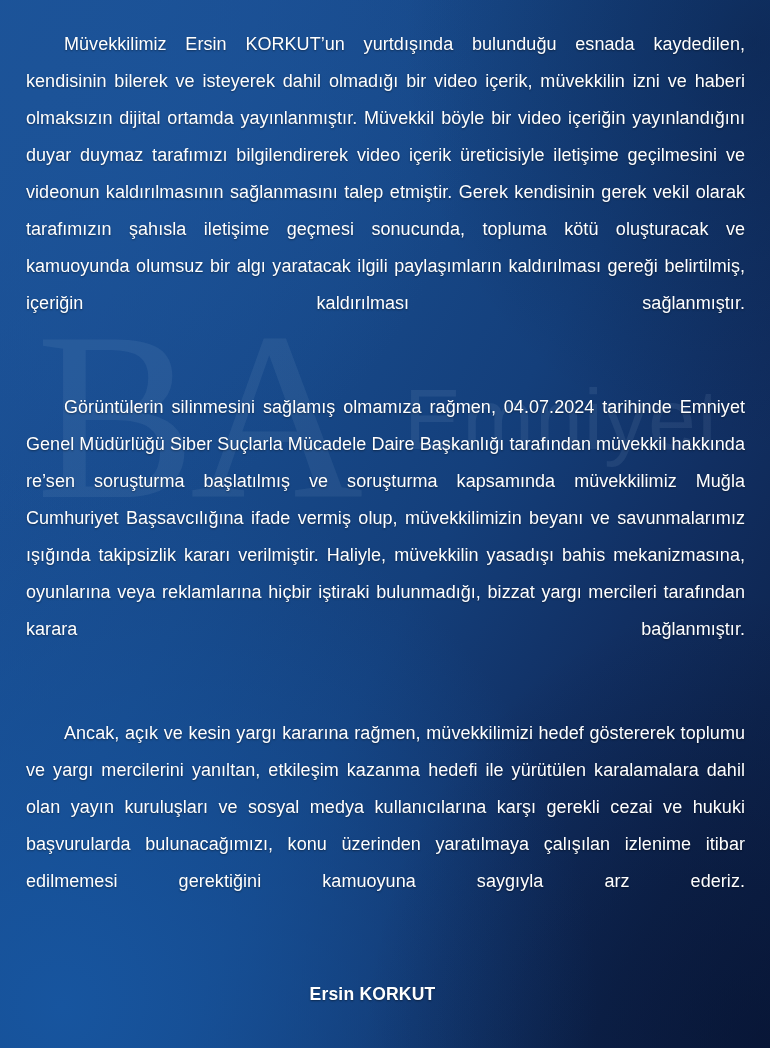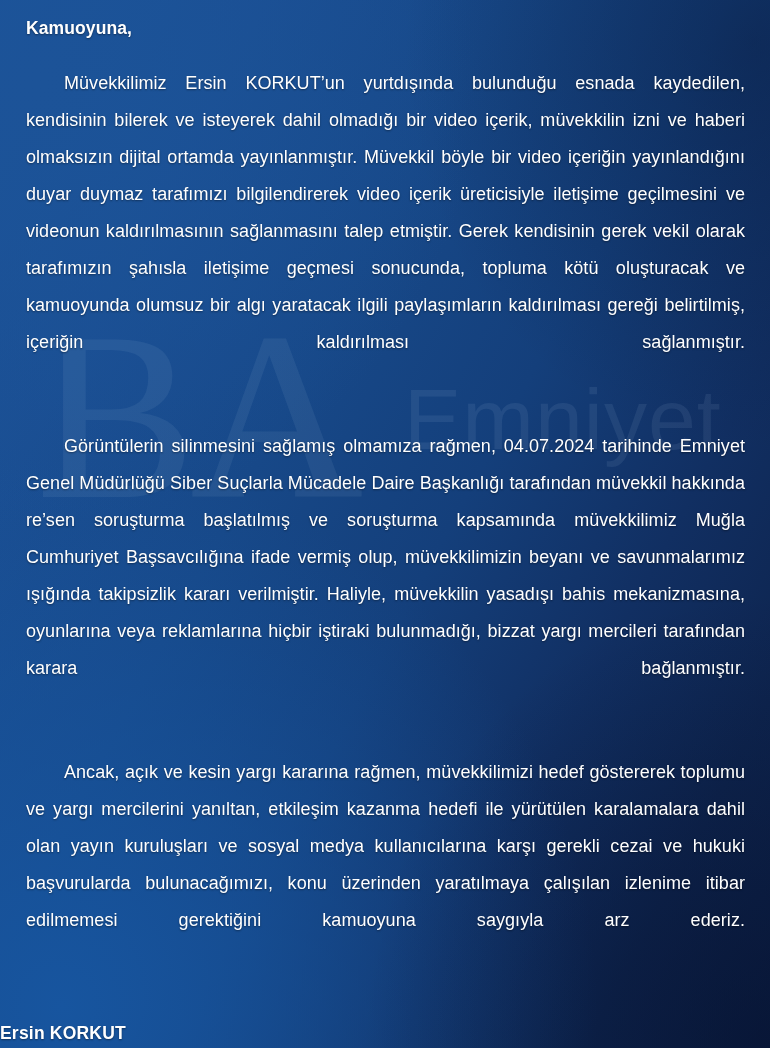--- a/index.html
+++ b/index.html
@@ -127,21 +127,21 @@
     display: inline-block;
     width: 100%;
   }
 
   
   .signature {
     position: relative;
     z-index: 2;
     margin-top: 42px;
     padding-right: 25px;
-    text-align: left;
+    text-align: center;
   }
   .signature div {
     font-size: 17.5px;
     font-weight: bold;
     line-height: 31px;
     color: #ffffff;
     letter-spacing: 0.2px;
     text-shadow: 0 1px 2px rgba(0,0,0,0.42);
   }
 </style>
@@ -150,21 +150,20 @@
 
 <div class="page">
 
   <div class="watermark">
     <div class="wm-mono">BA</div>
     <div class="wm-partners">Emniyet</div>
   </div>
 
   <div class="content">
 
-    <div class="salutation">Kamuoyuna,</div>
 
     <p class="para justify-last">Müvekkilimiz Ersin KORKUT’un yurtdışında bulunduğu esnada kaydedilen, kendisinin bilerek ve isteyerek dahil olmadığı bir video içerik, müvekkilin izni ve haberi olmaksızın dijital ortamda yayınlanmıştır. Müvekkil böyle bir video içeriğin yayınlandığını duyar duymaz tarafımızı bilgilendirerek video içerik üreticisiyle iletişime geçilmesini ve videonun kaldırılmasının sağlanmasını talep etmiştir. Gerek kendisinin gerek vekil olarak tarafımızın şahısla iletişime geçmesi sonucunda, topluma kötü oluşturacak ve kamuoyunda olumsuz bir algı yaratacak ilgili paylaşımların kaldırılması gereği belirtilmiş, içeriğin kaldırılması sağlanmıştır.</p>
 
     <p class="para justify-last">Görüntülerin silinmesini sağlamış olmamıza rağmen, 04.07.2024 tarihinde Emniyet Genel Müdürlüğü Siber Suçlarla Mücadele Daire Başkanlığı tarafından müvekkil hakkında re’sen soruşturma başlatılmış ve soruşturma kapsamında müvekkilimiz Muğla Cumhuriyet Başsavcılığına ifade vermiş olup, müvekkilimizin beyanı ve savunmalarımız ışığında takipsizlik kararı verilmiştir. Haliyle, müvekkilin yasadışı bahis mekanizmasına, oyunlarına veya reklamlarına hiçbir iştiraki bulunmadığı, bizzat yargı mercileri tarafından karara bağlanmıştır.</p>
 
     <p class="para justify-last">Ancak, açık ve kesin yargı kararına rağmen, müvekkilimizi hedef göstererek toplumu ve yargı mercilerini yanıltan, etkileşim kazanma hedefi ile yürütülen karalamalara dahil olan yayın kuruluşları ve sosyal medya kullanıcılarına karşı gerekli cezai ve hukuki başvurularda bulunacağımızı, konu üzerinden yaratılmaya çalışılan izlenime itibar edilmemesi gerektiğini kamuoyuna saygıyla arz ederiz.</p>
 
   </div>
 
   <div class="signature">

